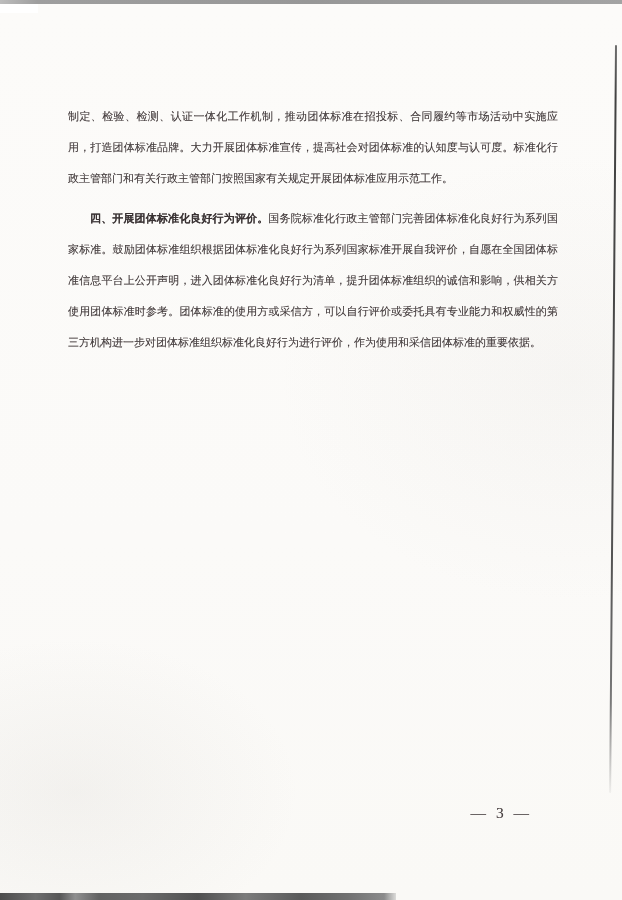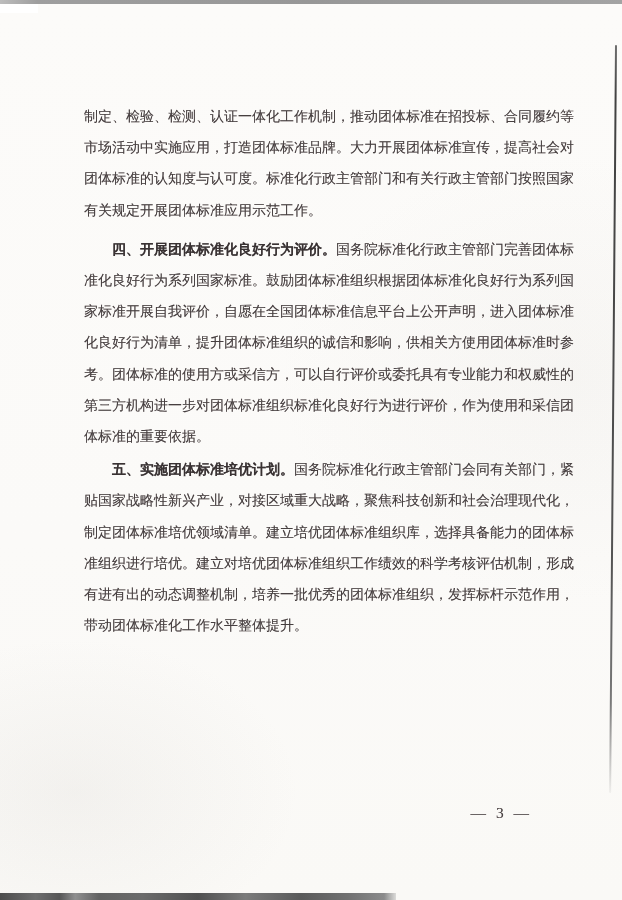--- a/index.html
+++ b/index.html
@@ -31,22 +31,22 @@
       #7a7a7a 88%, rgba(120,120,120,0.08) 100%);
   }
   .scan-bottom-edge {
     position: absolute; left: 0; bottom: 0px; width: 396px; height: 7px;
     background: linear-gradient(90deg,
       #4c4c4c 0%, #6e6e6e 9%, #565656 15%, #8f8f8f 19%, #626262 25%,
       #6b6b6b 36%, #505050 50%, #7b7b7b 62%, #5a5a5a 76%,
       #717171 88%, #8b8b8b 97%, rgba(150,150,150,0.3) 100%);
   }
   .doc-body {
-    position: absolute; left: 84px; top: 101px; width: 490px;
-    font-size: 14px; line-height: 31.2px; color: #463f40;
+    position: absolute; left: 68px; top: 101px; width: 490px;
+    font-size: 11px; line-height: 31.2px; color: #463f40;
     text-align: justify;
     text-shadow: 0 0 0.4px rgba(80,66,66,0.45);
     letter-spacing: 0px;
   }
   .para { margin: 0; }
   .para.indent { text-indent: 2em; }
   .para:nth-child(2) { margin-top: 8px; }
   .para:nth-child(3) { margin-top: 2px; }
   .para b {
     font-weight: 700; color: #393233;
@@ -63,17 +63,16 @@
 
 <div class="page">
   <div class="scan-top-edge"></div>
   <div class="scan-top-left-notch"></div>
   <div class="scan-right-edge-line"></div>
   <div class="scan-bottom-edge"></div>
 
   <div class="doc-body">
       <p class="para"><span>制定、检验、检测、认证一体化工作机制，推动团体标准在招投标、合同履约等市场活动中实施应用，打造团体标准品牌。大力开展团体标准宣传，提高社会对团体标准的认知度与认可度。标准化行政主管部门和有关行政主管部门按照国家有关规定开展团体标准应用示范工作。</span></p>
       <p class="para indent"><b>四、开展团体标准化良好行为评价。</b><span>国务院标准化行政主管部门完善团体标准化良好行为系列国家标准。鼓励团体标准组织根据团体标准化良好行为系列国家标准开展自我评价，自愿在全国团体标准信息平台上公开声明，进入团体标准化良好行为清单，提升团体标准组织的诚信和影响，供相关方使用团体标准时参考。团体标准的使用方或采信方，可以自行评价或委托具有专业能力和权威性的第三方机构进一步对团体标准组织标准化良好行为进行评价，作为使用和采信团体标准的重要依据。</span></p>
-      <p class="para indent"><b>五、实施团体标准培优计划。</b><span>国务院标准化行政主管部门会同有关部门，紧贴国家战略性新兴产业，对接区域重大战略，聚焦科技创新和社会治理现代化，制定团体标准培优领域清单。建立培优团体标准组织库，选择具备能力的团体标准组织进行培优。建立对培优团体标准组织工作绩效的科学考核评估机制，形成有进有出的动态调整机制，培养一批优秀的团体标准组织，发挥标杆示范作用，带动团体标准化工作水平整体提升。</span></p>
     </div>
 
   <div class="page-number">— 3 —</div>
 </div>
 
 </body></html>

